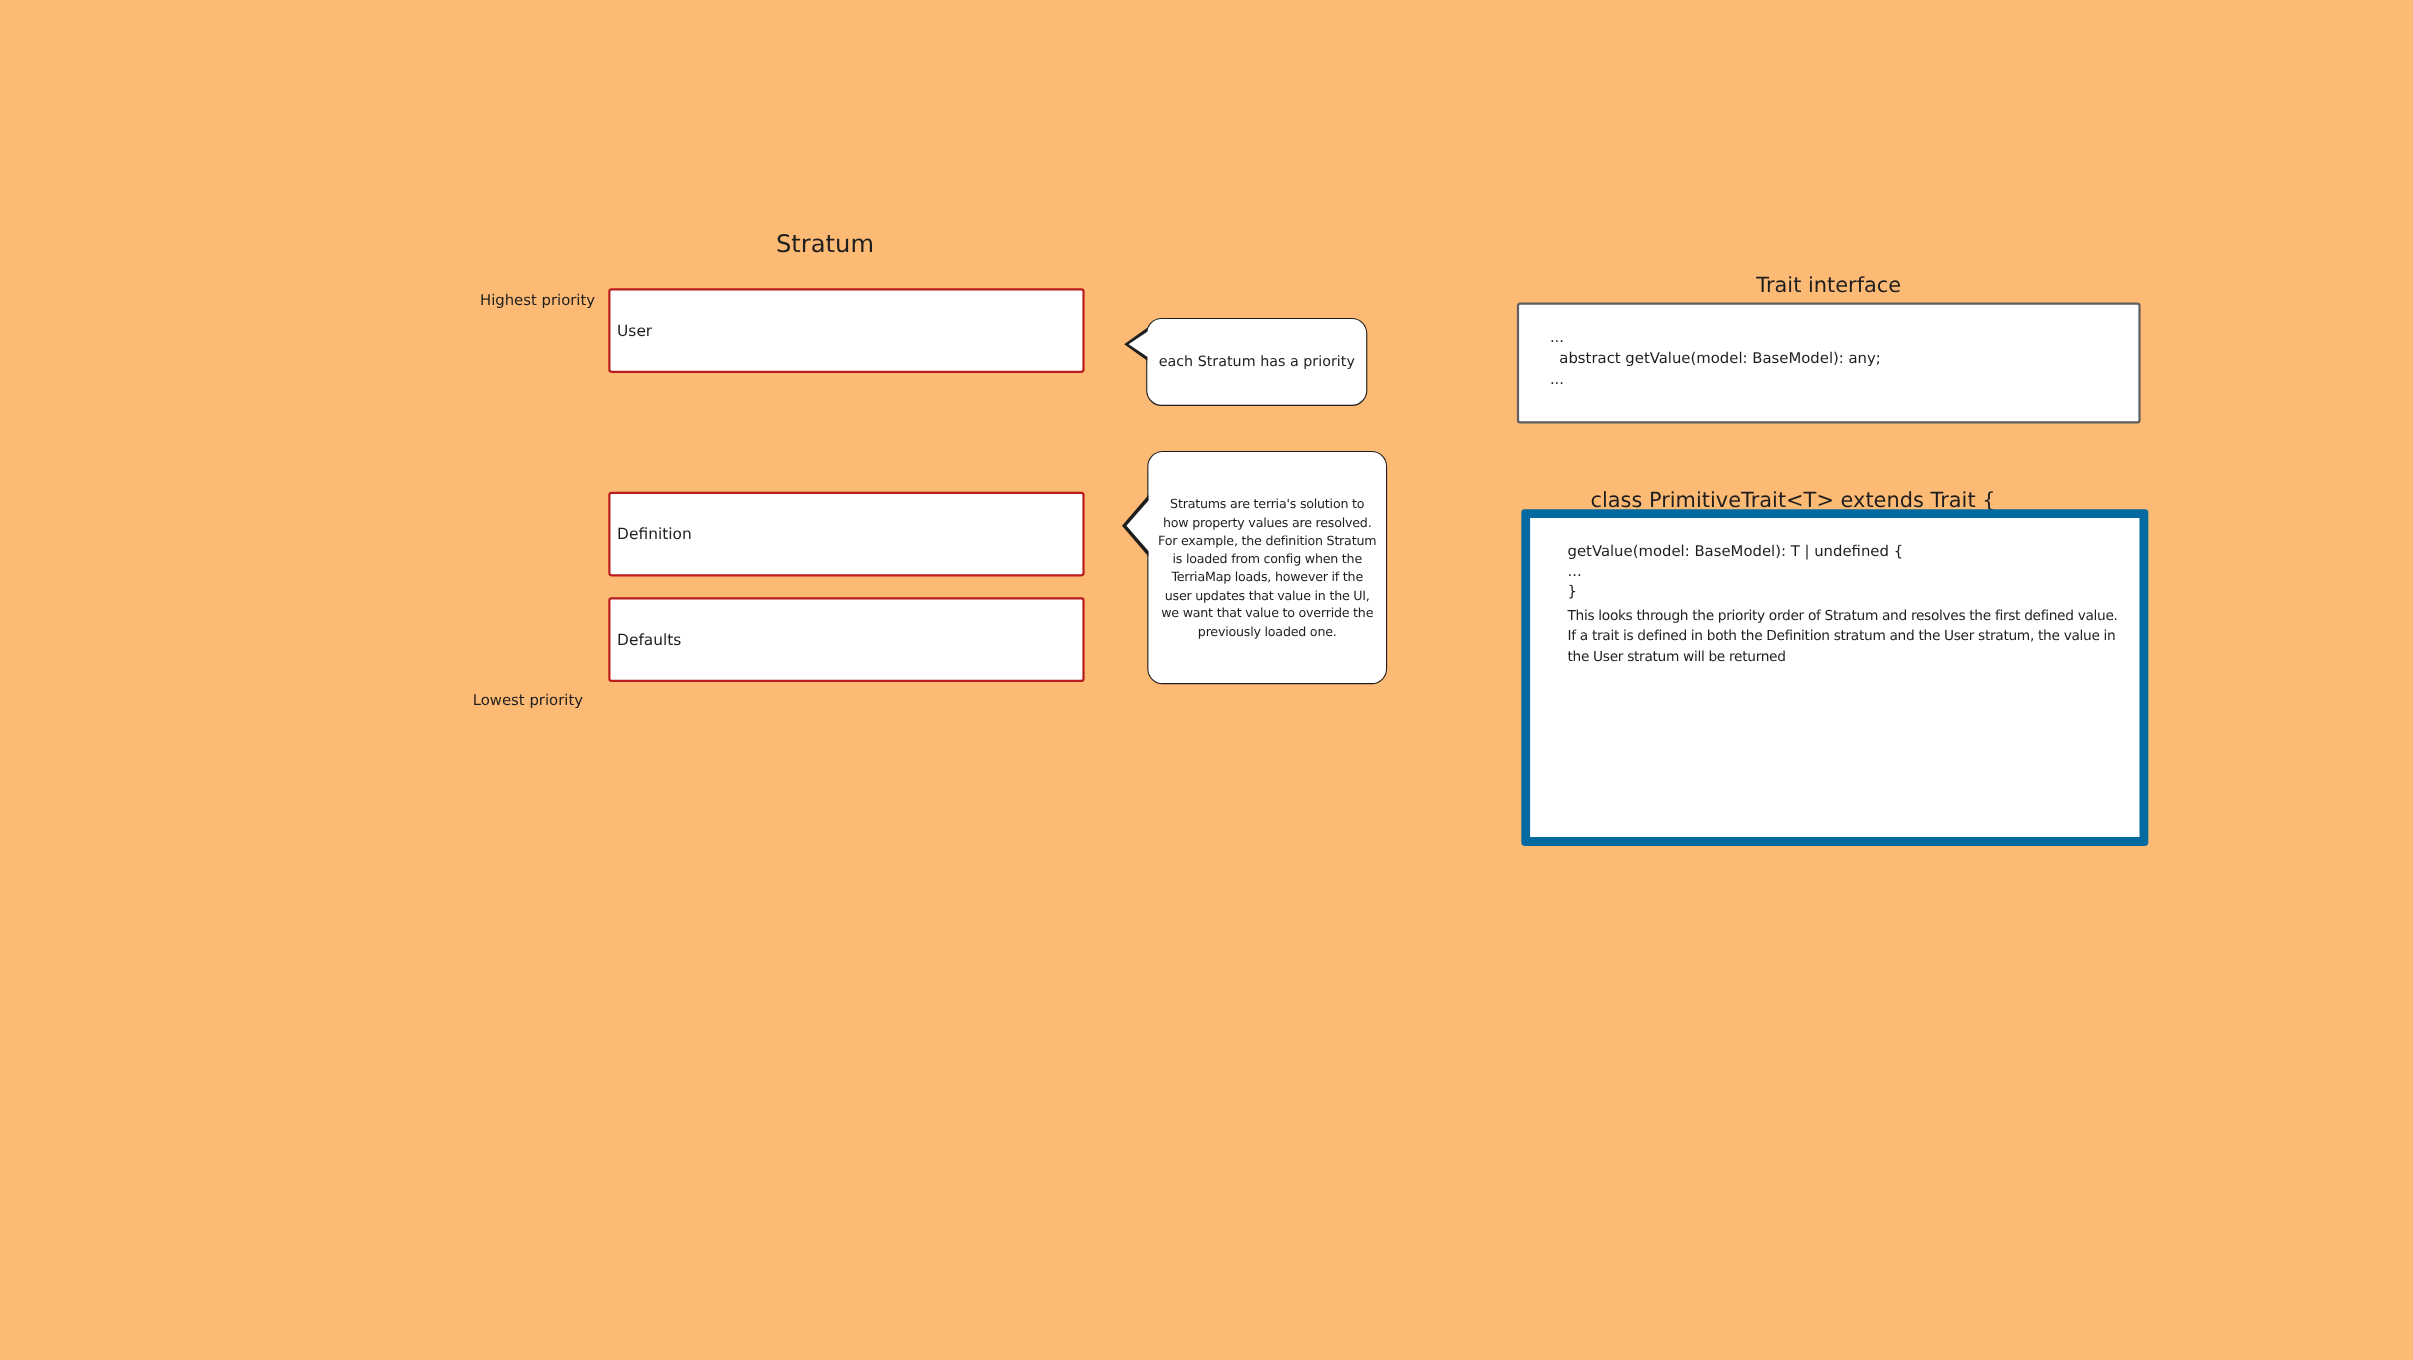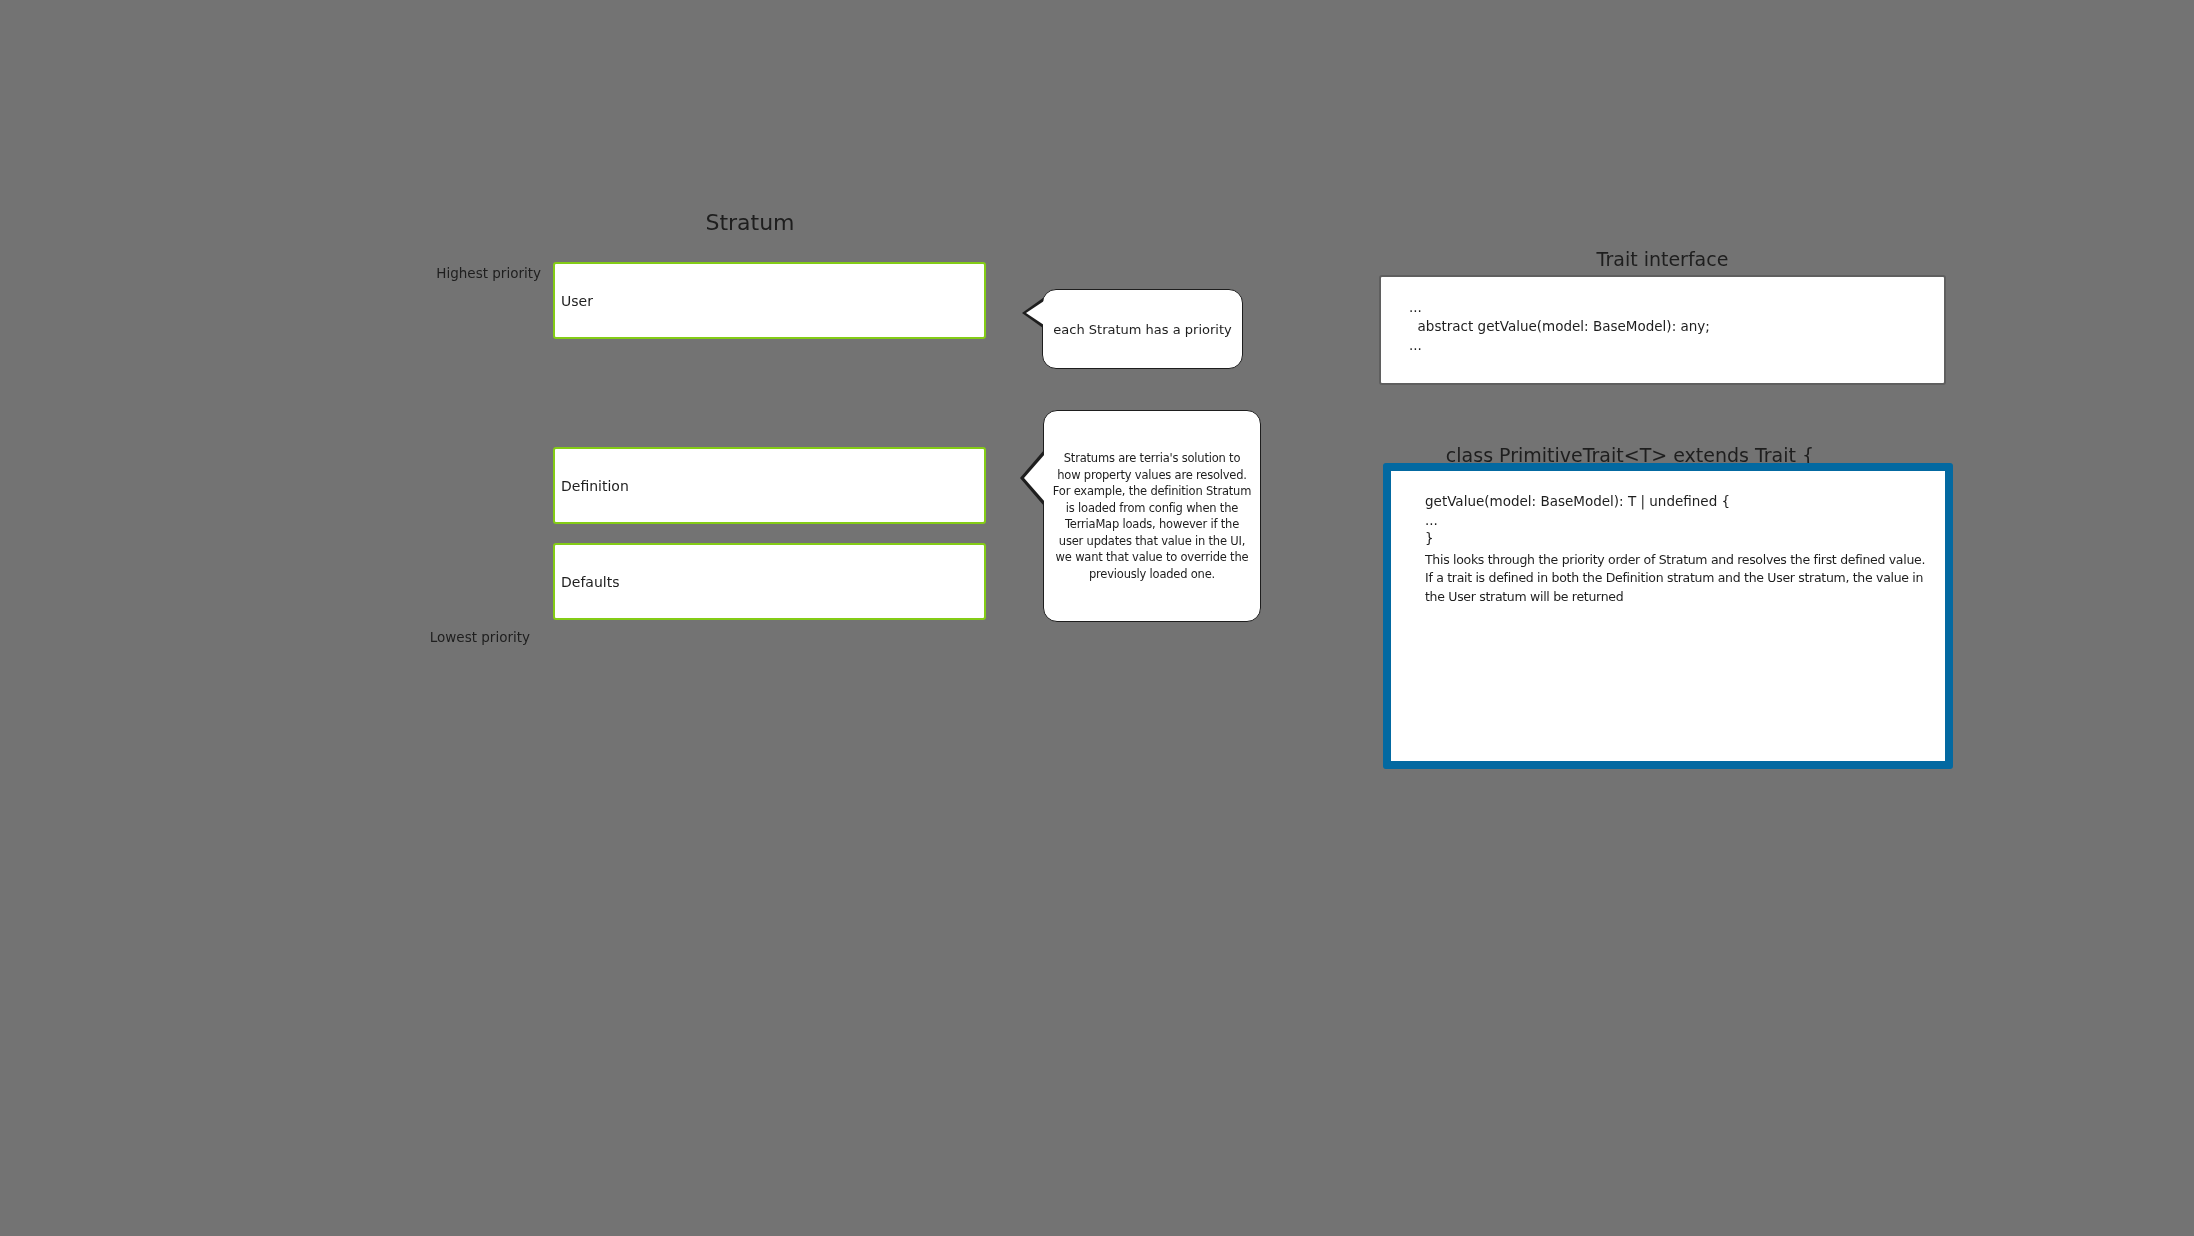--- a/index.html
+++ b/index.html
@@ -4,21 +4,21 @@
 <style>
   html, body {
     margin: 0;
     padding: 0;
     background: #ffffff;
   }
   #canvas {
     position: relative;
     width: 2194px;
     height: 1236px;
-    background: #737373;
+    background: #fdba74;
     font-family: "DejaVu Sans", "Liberation Sans", sans-serif;
     color: #1e1e1e;
     overflow: hidden;
   }
   .abs { position: absolute; }
 
   .diagram-title {
     font-size: 22px;
     text-align: center;
     color: #1e1e1e;
@@ -27,21 +27,21 @@
     font-size: 13.5px;
     color: #1e1e1e;
     text-align: right;
     white-space: nowrap;
   }
 
   .stratum-box {
     box-sizing: border-box;
     width: 433px;
     height: 77px;
-    border: 2px solid #84cc16;
+    border: 2px solid #b91c1c;
     border-radius: 3px;
     background: #ffffff;
     display: flex;
     align-items: center;
   }
   .stratum-box .box-label {
     font-size: 14px;
     padding-left: 6px;
     color: #1e1e1e;
   }

